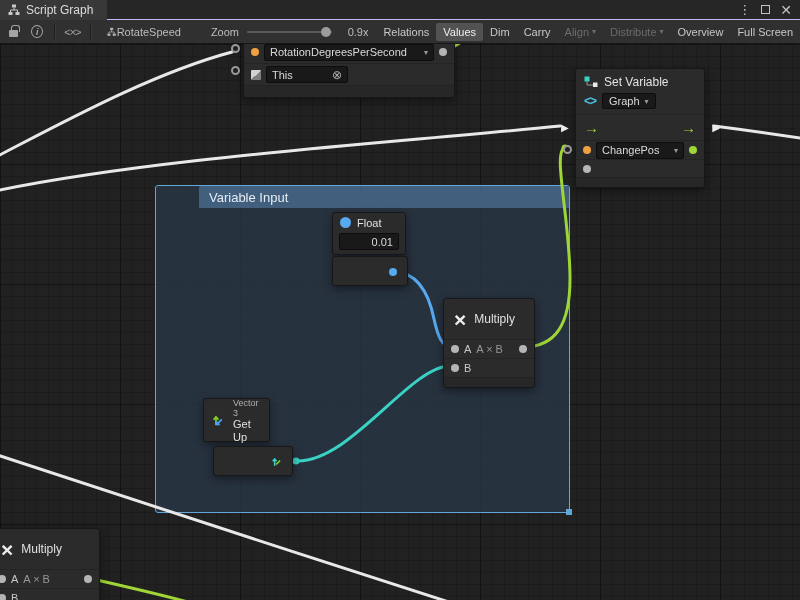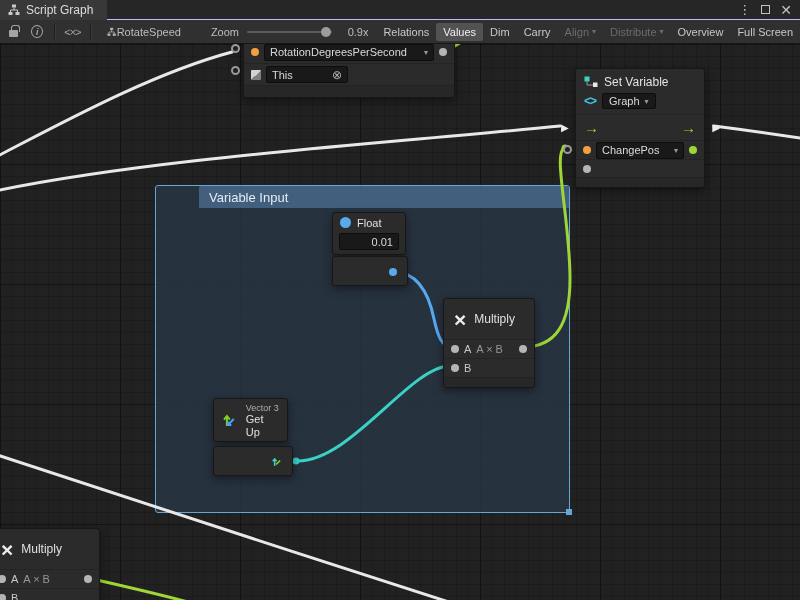--- a/index.html
+++ b/index.html
@@ -293,21 +293,21 @@
       <span class="spacer"></span>
       <span class="dot gray"></span>
     </div>
     <div class="vrow h19">
       <span class="dot gray"></span>
       <span>B</span>
     </div>
     <div class="node-footer" style="height:10px"></div>
   </div>
 
-  <div class="node" style="left:213px; top:354px; width:75px; height:44px;">
+  <div class="node" style="left:203px; top:354px; width:67px; height:44px;">
     <div class="v-header">
       <svg width="18" height="18" viewBox="0 0 18 18">
         <path d="M6 14 V5" stroke="#7ed321" stroke-width="2" fill="none"></path>
         <path d="M3 7.5 L6 4 L9 7.5" stroke="#7ed321" stroke-width="2" fill="none"></path>
         <path d="M13 7 L7.5 12.5" stroke="#4aa3ff" stroke-width="2" fill="none"></path>
         <path d="M7 9.5 V13 H10.5" stroke="#4aa3ff" stroke-width="2" fill="none"></path>
       </svg>
       <div>
         <div class="v-type">Vector 3</div>
         <div class="v-title">Get Up</div>

